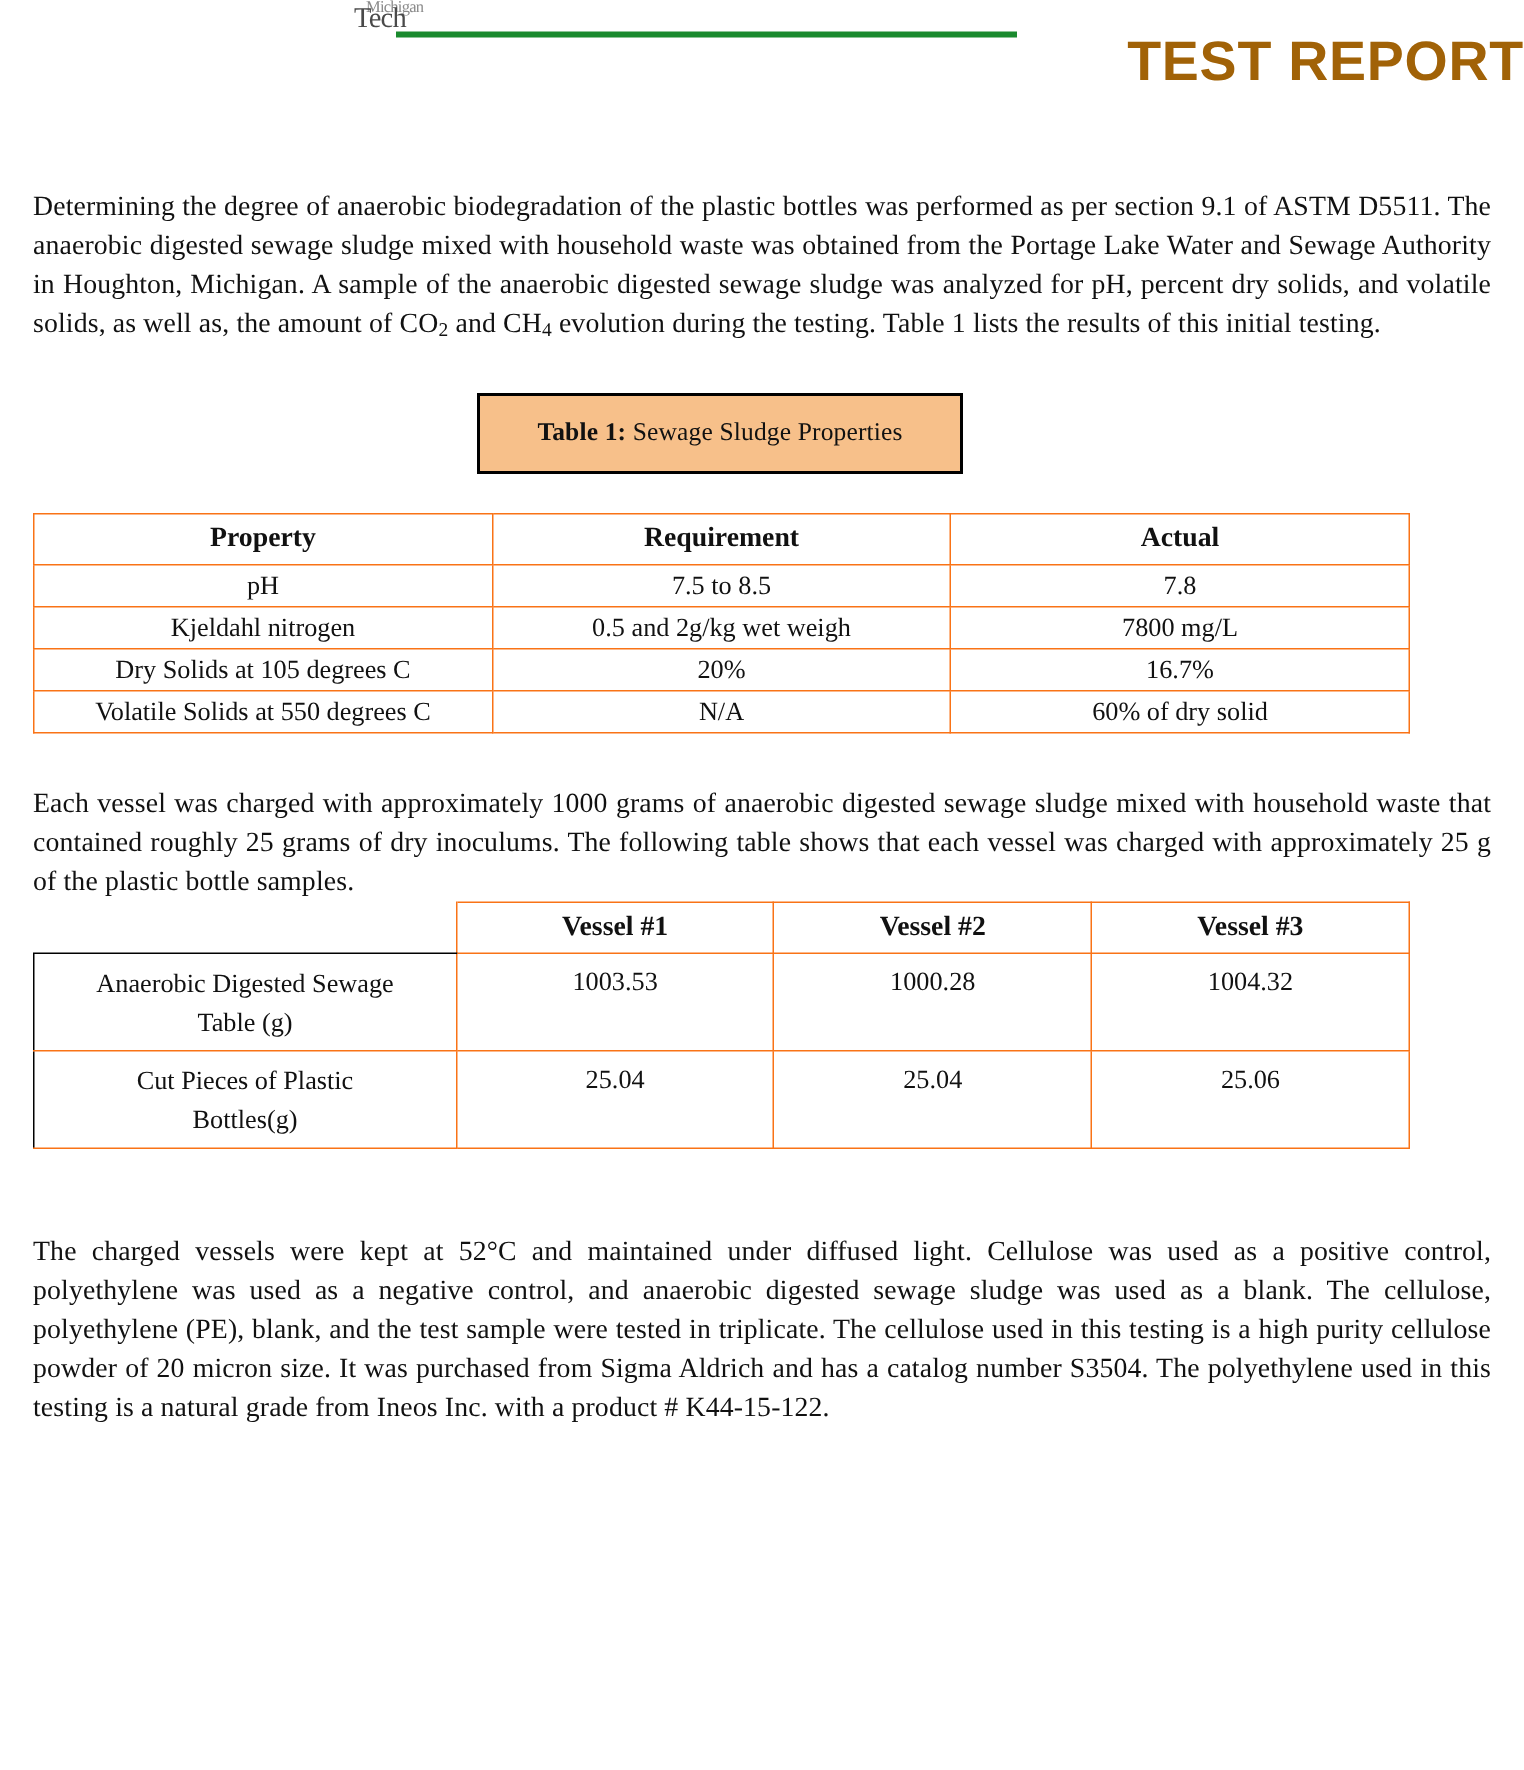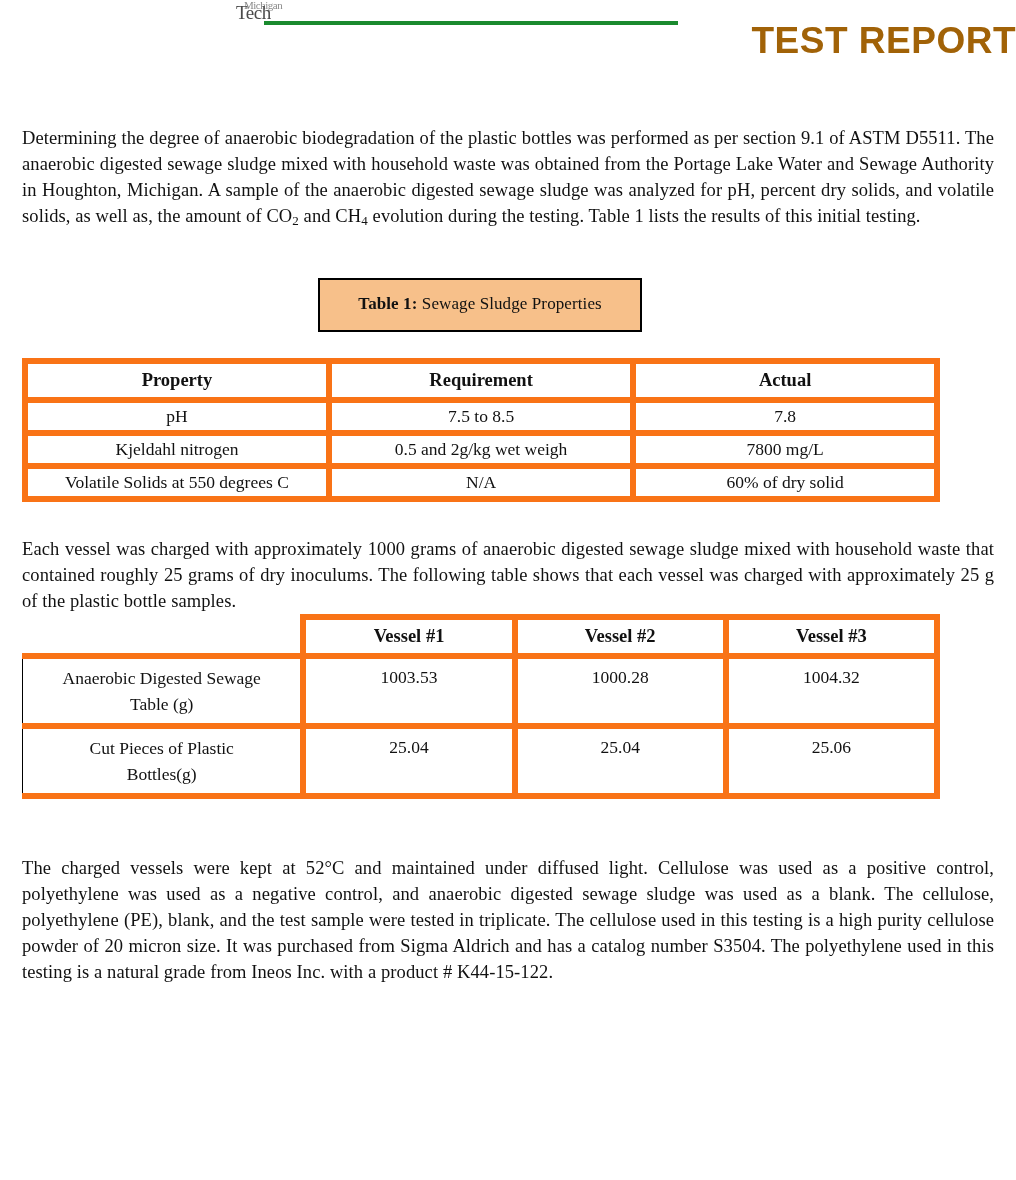--- a/index.html
+++ b/index.html
@@ -75,40 +75,40 @@
     line-height: 26px;
     text-align: justify;
     margin: 0;
     letter-spacing: 0.1px;
   }
   sub { font-size: 13px; vertical-align: -0.25em; }
 
   
   .caption-box {
     width: 324px;
-    margin: 44px auto 26px 296px;
+    margin: 29px auto 26px 296px;
     background: #f7c08a;
     border: 2px solid #000000;
     text-align: center;
     padding: 14px 4px 16px 4px;
     font-size: 17px;
     letter-spacing: 0.1px;
     box-sizing: border-box;
   }
   .caption-box .lbl { font-weight: bold; }
 
   
   table.data {
     border-collapse: collapse;
     width: 918px;
     margin: 0 0 0 0;
     font-size: 17.5px;
   }
   table.data td, table.data th {
-    border: 6px solid #f97316;
+    border: 1px solid #f97316;
     text-align: center;
     padding: 3px 4px;
     font-weight: normal;
   }
   table.data th {
     font-weight: bold;
     font-size: 18.5px;
     padding: 6px 4px;
   }
   table.t1 col.c1 { width: 306px; }
@@ -167,20 +167,25 @@
         <td>pH</td>
         <td>7.5 to 8.5</td>
         <td>7.8</td>
       </tr>
       <tr>
         <td>Kjeldahl nitrogen</td>
         <td>0.5 and 2g/kg wet weigh</td>
         <td>7800 mg/L</td>
       </tr>
       <tr>
+        <td>Dry Solids at 105 degrees C</td>
+        <td>20%</td>
+        <td>16.7%</td>
+      </tr>
+      <tr>
         <td>Volatile Solids at 550 degrees C</td>
         <td>N/A</td>
         <td>60% of dry solid</td>
       </tr>
     </tbody>
   </table>
 
   <div class="gap-a"></div>
 
   <p class="para">Each vessel was charged with approximately 1000 grams of anaerobic digested sewage sludge mixed with household waste that contained roughly 25 grams of dry inoculums. The following table shows that each vessel was charged with approximately 25 g of the plastic bottle samples.</p>

